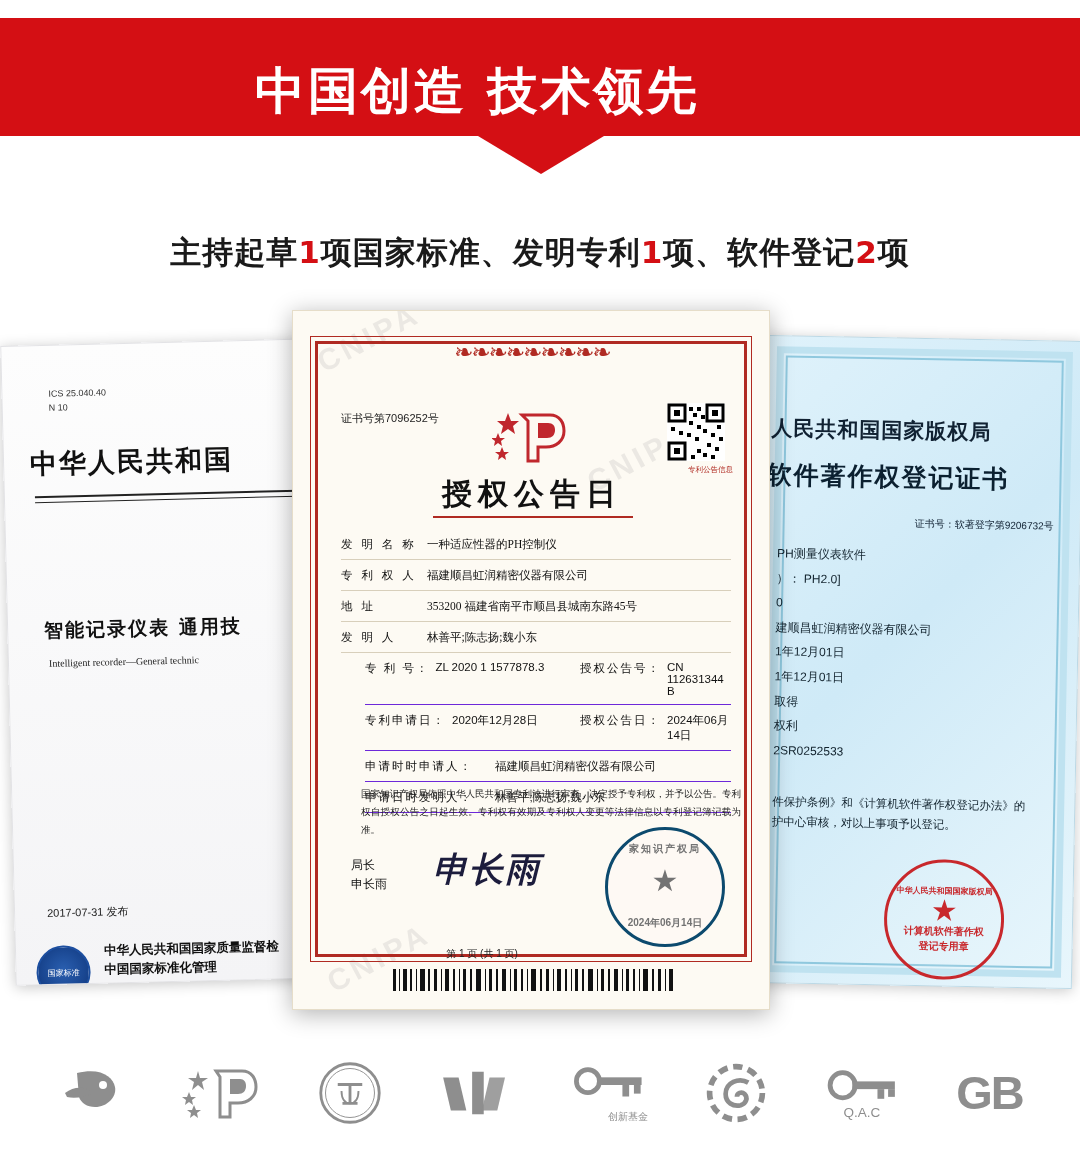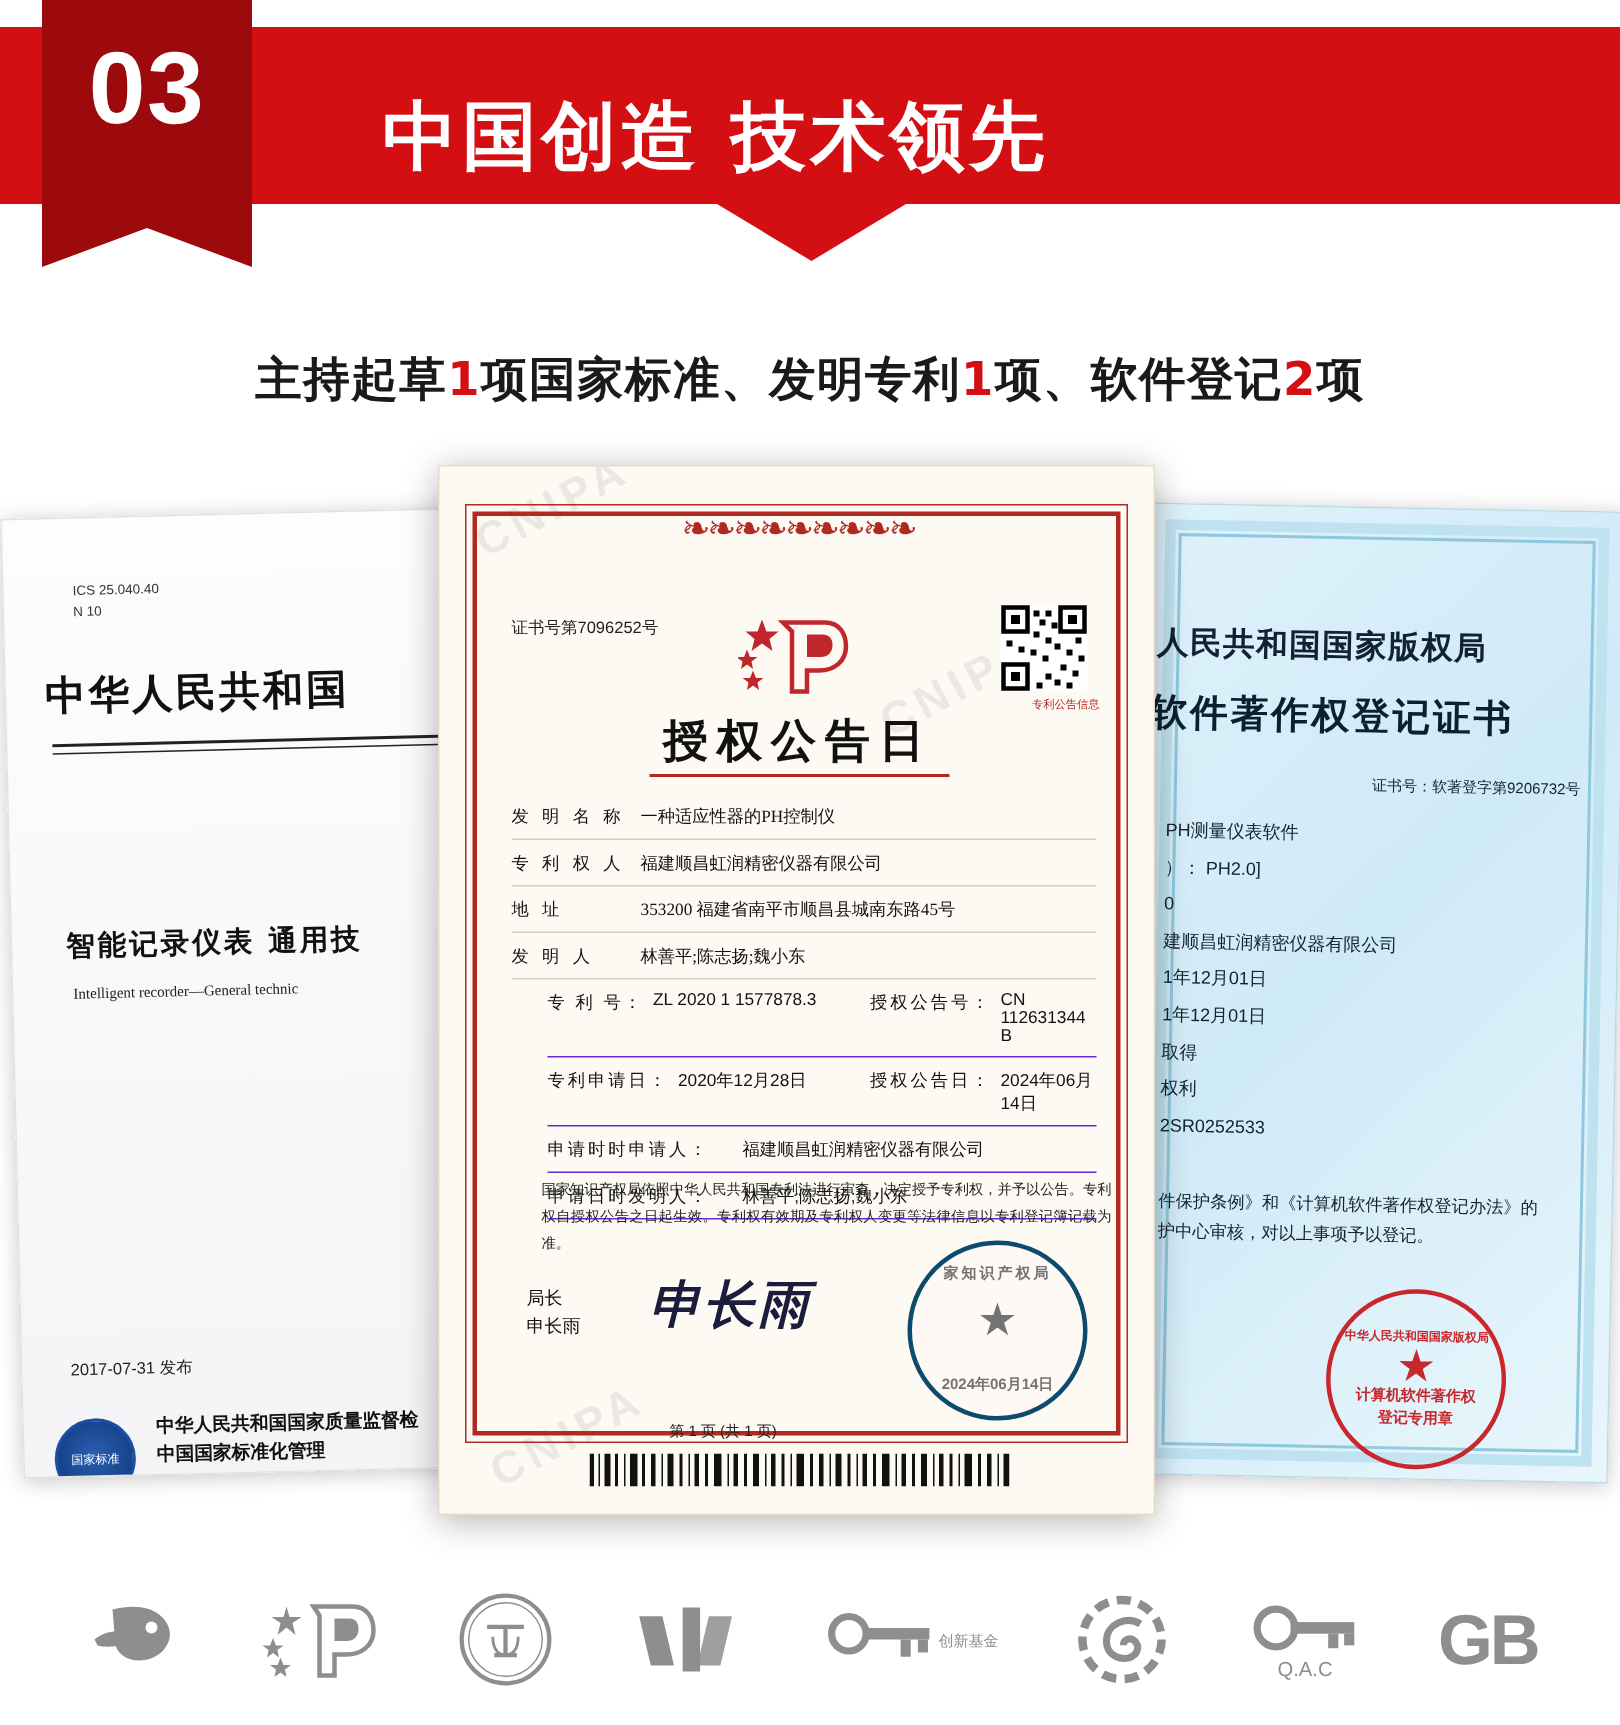--- a/index.html
+++ b/index.html
@@ -203,34 +203,31 @@
     font-weight: bold; letter-spacing: 4px; font-family:"Liberation Sans", sans-serif;
     transform: rotate(-28deg);
   }
 
   
   .logos {
     position: absolute; left: 0; top: 1035px; width: 1080px; height: 115px;
     display: flex; align-items: center; justify-content: space-around;
     padding: 0 30px;
   }
-  .logo-item { color: #8e8e8e; display:flex; flex-direction:row; align-items:center; justify-content:center; }
+  .logo-item { color: #8e8e8e; display:flex; flex-direction:column; align-items:flex-end; justify-content:center; }
   .logo-gb { font-size: 47px; font-weight: bold; color:#8e8e8e; font-family:"Liberation Sans", sans-serif; letter-spacing:-2px;}
   .logo-cap { font-size: 10px; color:#8e8e8e; margin-top: 2px; }
 </style>
 </head>
 <body>
 
 <div id="root">
 
   <div class="banner">
     <div class="banner-title">中国创造  技术领先</div>
-  </div>
-  <div class="banner-number-box">
-    <div class="banner-number">03</div>
   </div>
   <div class="banner-notch"></div>
 
   <div class="subtitle">
     <span>主持起草</span><span class="num">1</span><span>项国家标准、发明专利</span><span class="num">1</span><span>项、软件登记</span><span class="num">2</span><span>项</span>
   </div>
 
   <div class="certs">
 
     <div class="cert cert-left">

